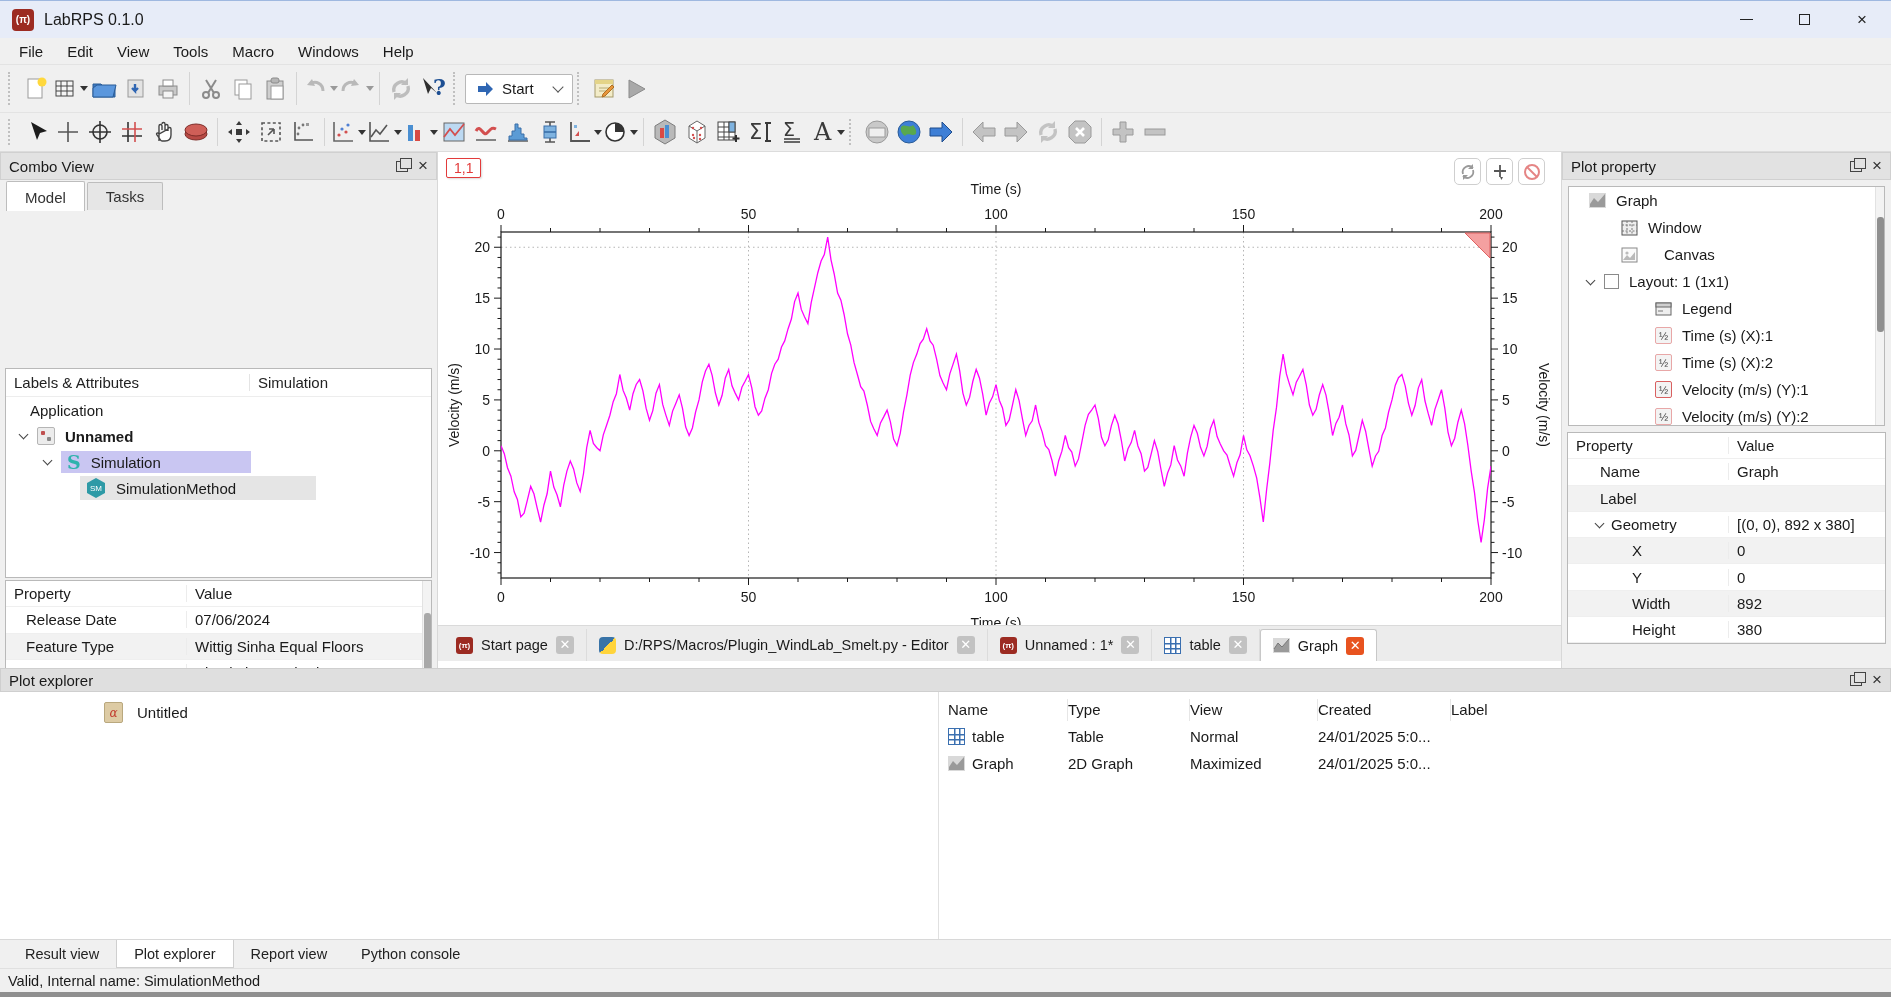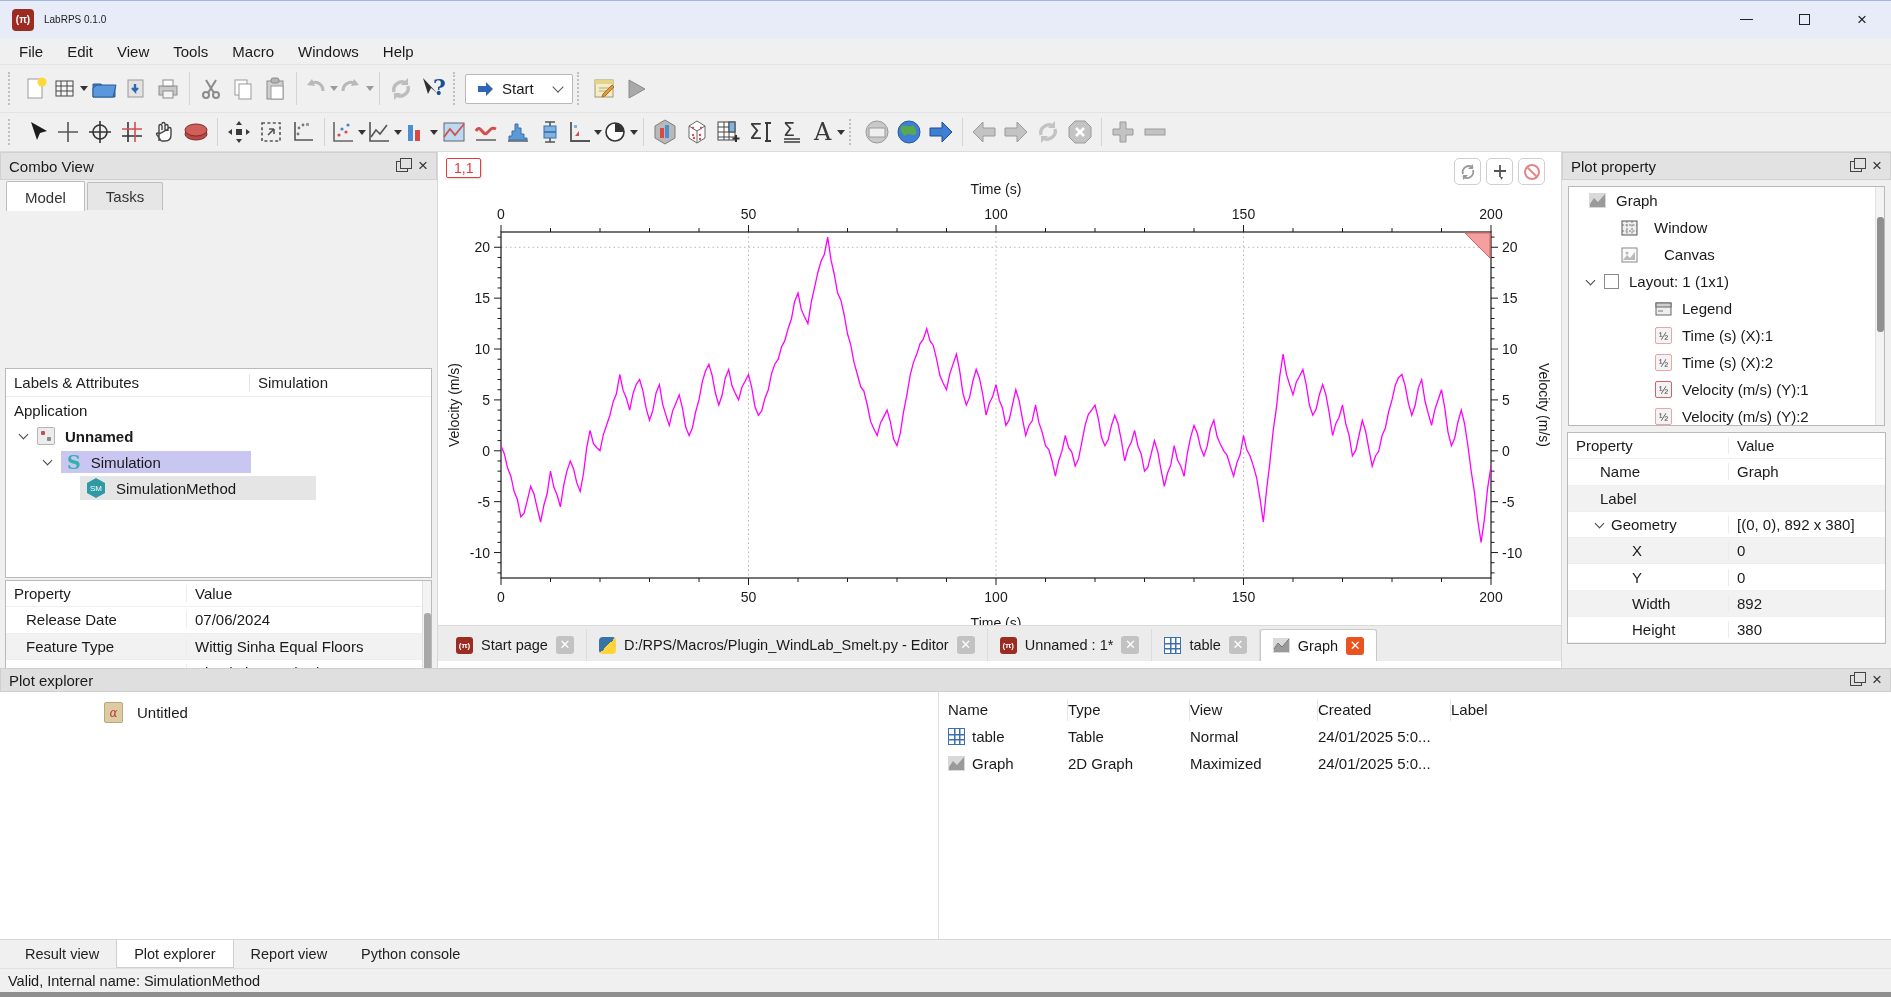--- a/index.html
+++ b/index.html
@@ -3,21 +3,21 @@
 <meta charset="utf-8">
 <style>
   * { margin:0; padding:0; box-sizing:border-box; }
   html,body { width:1891px; height:997px; overflow:hidden; }
   body { font-family:"Liberation Sans","DejaVu Sans",sans-serif; font-size:15px; color:#1a1a1a; background:#f0f0f0; }
   #app { position:relative; width:1891px; height:997px; background:#f0f0f0; }
 
   
   #titlebar { position:absolute; left:0; top:0; width:100%; height:38px; background:#e7ecf8; border-top:1px solid #9fb8e0; display:flex; align-items:center; }
   .app-icon { width:22px; height:22px; margin-left:12px; background:#9c2b22; border-radius:4px; color:#fff; font-size:10px; display:flex; align-items:center; justify-content:center; font-weight:bold; }
-  #title-text { margin-left:10px; font-size:10px; }
+  #title-text { margin-left:10px; font-size:16px; }
   #win-controls { margin-left:auto; display:flex; height:100%; }
   .win-btn { width:58px; height:100%; display:flex; align-items:center; justify-content:center; font-size:17px; color:#222; }
   .wmin { width:13px; height:1.5px; background:#222; display:inline-block; }
   .wmax { width:11px; height:11px; border:1.2px solid #222; display:inline-block; }
 
   
   #menubar { position:absolute; left:0; top:38px; width:100%; height:26px; background:#f0f0f0; display:flex; align-items:center; padding-left:8px; gap:2px; }
   .menu-item { padding:3px 11px; font-size:15px; }
 
   
@@ -508,21 +508,21 @@
       </div>
       <div class="tabbar">
         <div class="tab active">Model</div>
         <div class="tab">Tasks</div>
       </div>
       <div class="treebox" id="cv-tree">
         <div class="tree-colhdr">
           <div class="c1">Labels &amp; Attributes</div>
           <div class="c2">Simulation</div>
         </div>
-        <div class="trow" style="padding-left:8px;text-align:center;">
+        <div class="trow" style="padding-left:24px;text-align:center;">
           <span>Application</span>
         </div>
         <div class="trow" style="gap:10px; padding-left:14px;">
           <span class="chev"></span>
           <span class="doc-ic">
               <i></i>
               <i></i>
             </span>
           <b>Unnamed</b>
         </div>
@@ -798,21 +798,21 @@
         </span>
       </div>
       <div class="treebox" id="pp-tree">
         <div class="pp-row" style="gap:10px;padding-left:20px;">
           <svg class="icon" width="17" height="15">
               <rect width="17" height="15" fill="#d9d9d9"></rect>
               <path d="M1 11l4-6 4 4 7-8v13H1z" fill="#9a9a9a"></path>
             </svg>
           <span>Graph</span>
         </div>
-        <div class="pp-row" style="gap:16px;padding-left:52px;">
+        <div class="pp-row" style="gap:10px;padding-left:52px;">
           <svg class="icon" width="17" height="16">
               <rect x="1" y="1" width="15" height="14" fill="#eee" stroke="#555"></rect>
               <path d="M1 5h15M1 11h15M6 1v14M11 1v14" stroke="#777" stroke-dasharray="2,1.5"></path>
             </svg>
           <span>Window</span>
         </div>
         <div class="pp-row" style="gap:26px;padding-left:52px;">
           <svg class="icon" width="17" height="16">
               <rect x="1" y="1" width="15" height="14" fill="#fafafa" stroke="#888"></rect>
               <circle cx="6" cy="6" r="1.6" fill="#bbb"></circle>

